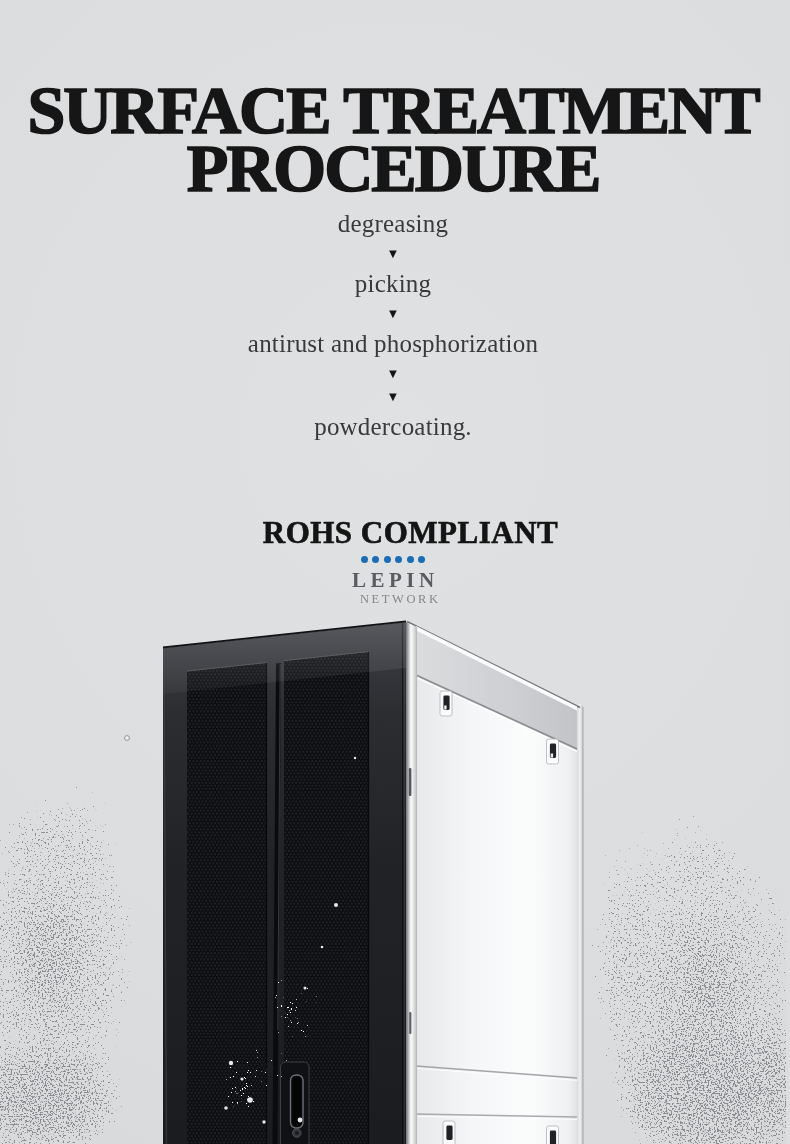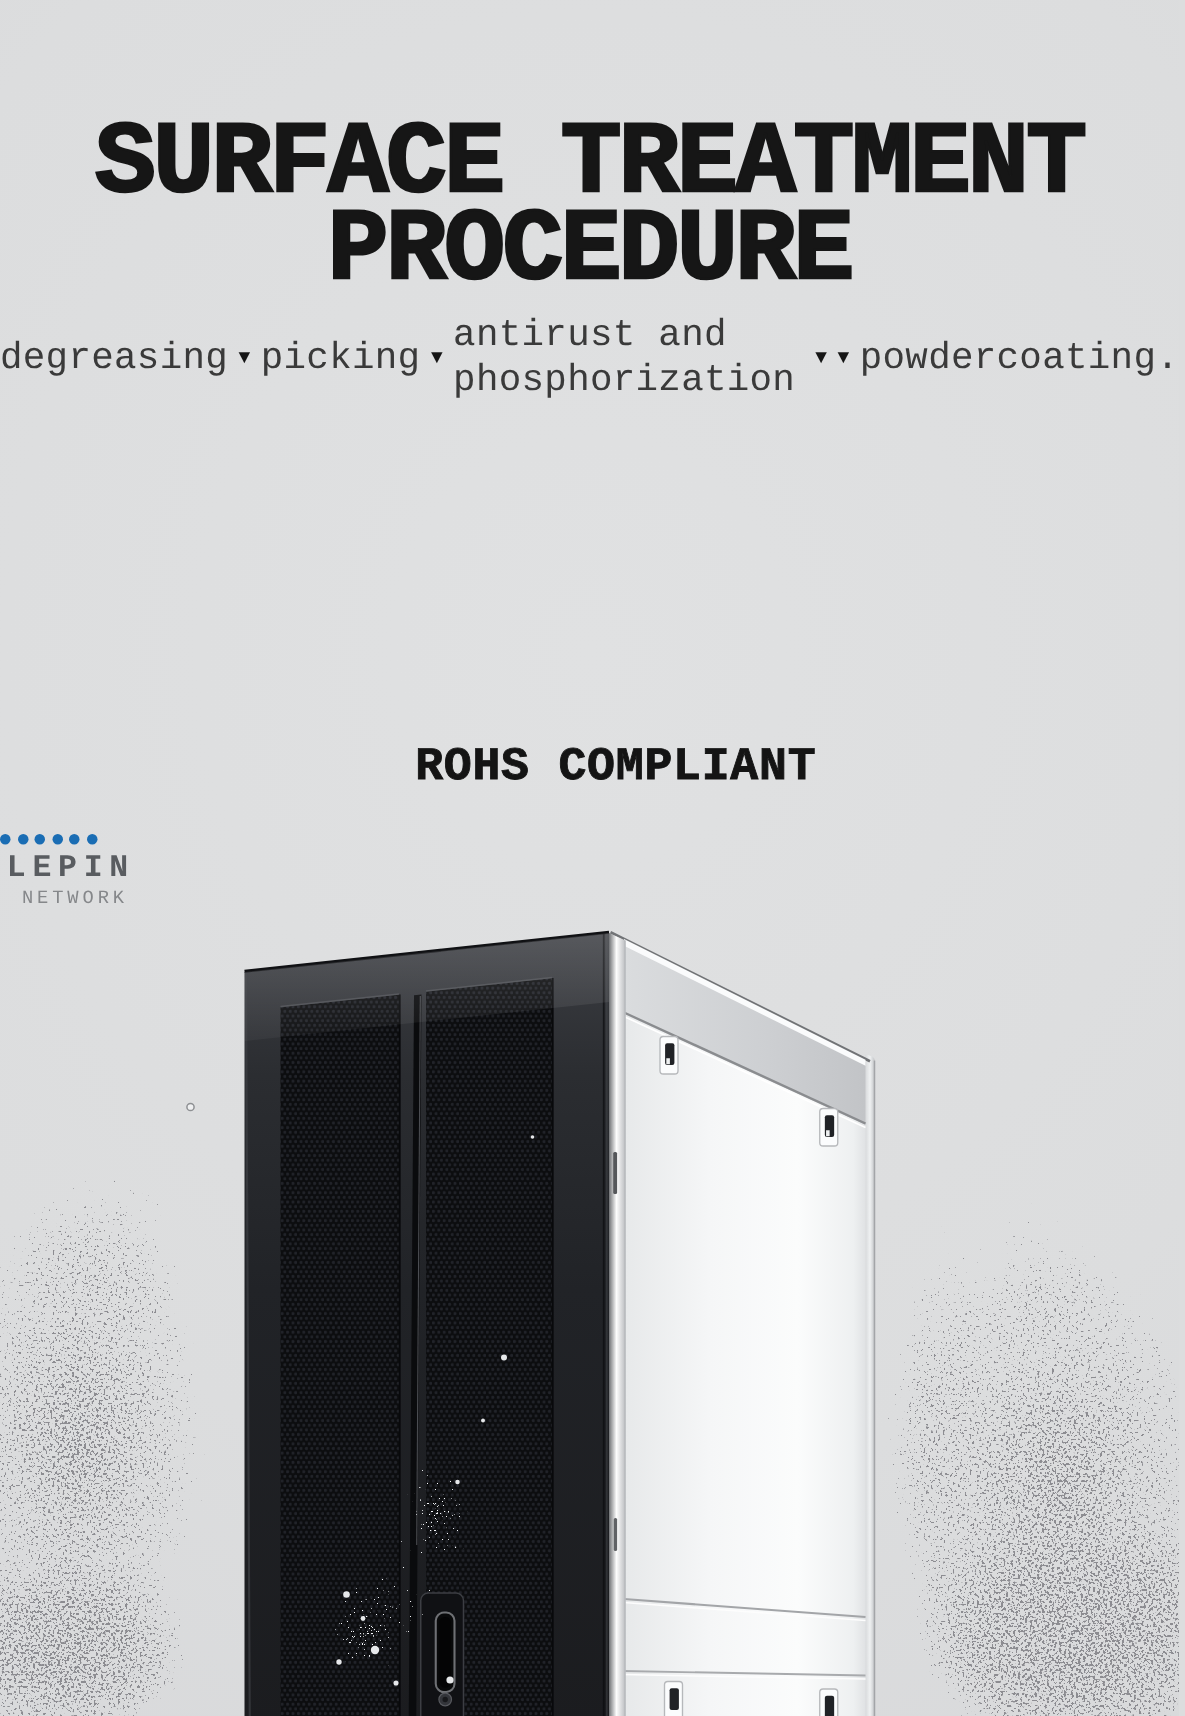--- a/index.html
+++ b/index.html
@@ -1,38 +1,38 @@
 <!DOCTYPE html>
 <html style="--background: #dcddde; --accent: #1a6db4; --title-text: #161616; --body-text: #3a3a3a; --logo-name: #595c60; --logo-sub: #85878a; --rack-dark: #1b1c1f; --rack-silver: #f5f6f7;"><head>
 <meta charset="utf-8">
 <style>
   html,body{margin:0;padding:0;background:#dcddde;}
   .poster{
     position:relative;width:786px;height:1144px;overflow:hidden;
     background:radial-gradient(ellipse 120% 90% at 50% 38%, #e0e1e2 0%, #dcddde 55%, #d6d7d9 100%);
-    font-family:Liberation Mono, monospace;
+    font-family:Liberation Serif, serif;
   }
   .title{
     position:absolute;top:81px;left:0;right:0;margin:0;text-align:center;
     font-size:68px;line-height:58px;font-weight:700;letter-spacing:-2px;
     color:var(--title-text,#161616);-webkit-text-stroke:1.7px var(--title-text,#161616);
   }
   .title span{display:block;}
   .flow{
     position:absolute;top:209px;left:0;right:0;
-    display:flex;flex-direction:row;align-items:center;gap:7px;justify-content:center;
+    display:flex;flex-direction:column;align-items:center;gap:7px;justify-content:center;
   }
   .step{font-size:25px;line-height:30px;color:var(--body-text,#3a3a3a);letter-spacing:.2px;}
   .arrow{font-size:13px;line-height:16px;color:#151515;}
   .rohs{
-    position:absolute;top:495px;left:0;right:0;text-align:center;
+    position:absolute;top:516px;left:0;right:0;text-align:center;
     font-size:31px;line-height:34px;font-weight:700;letter-spacing:.5px;
     color:#141414;padding-left:35px;-webkit-text-stroke:.6px #141414;
   }
-  .logo{position:absolute;top:556px;left:0;right:0;display:flex;flex-direction:column;align-items:flex-start;}
+  .logo{position:absolute;top:556px;left:0;right:0;display:flex;flex-direction:column;align-items:center;}
   .dots{display:flex;gap:4.5px;height:7px;}
   .dot{width:7px;height:7px;border-radius:50%;background:var(--accent,#1a6db4);}
   .logo-name{margin-top:7px;font-size:21px;line-height:20px;font-weight:700;
     letter-spacing:4.5px;padding-left:4.5px;color:var(--logo-name,#595c60);}
   .logo-sub{margin-top:2px;font-size:12.5px;line-height:14px;
     letter-spacing:2.6px;padding-left:2.6px;color:var(--logo-sub,#85878a);margin-left:12px;}
   .rack{position:absolute;left:0;top:584px;width:790px;height:560px;display:block;}
 </style>
 </head>
 <body>

